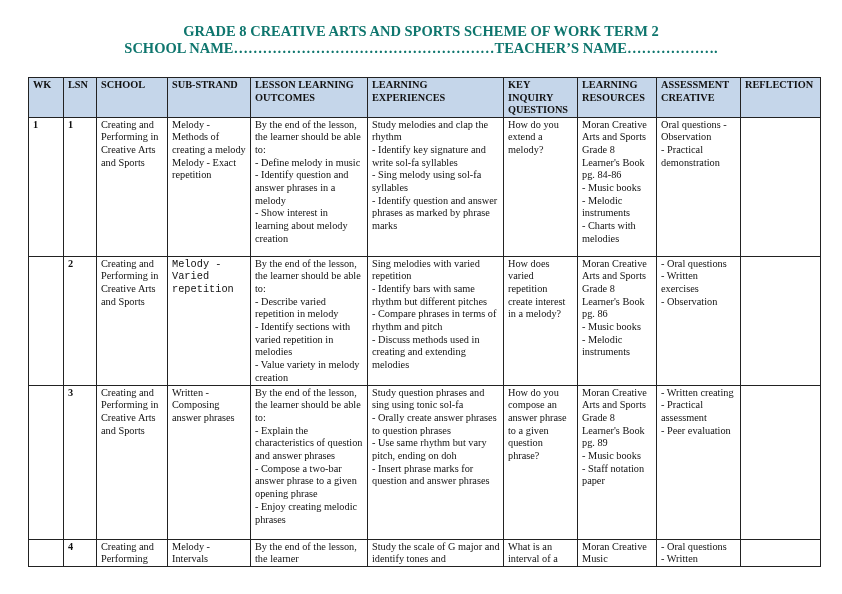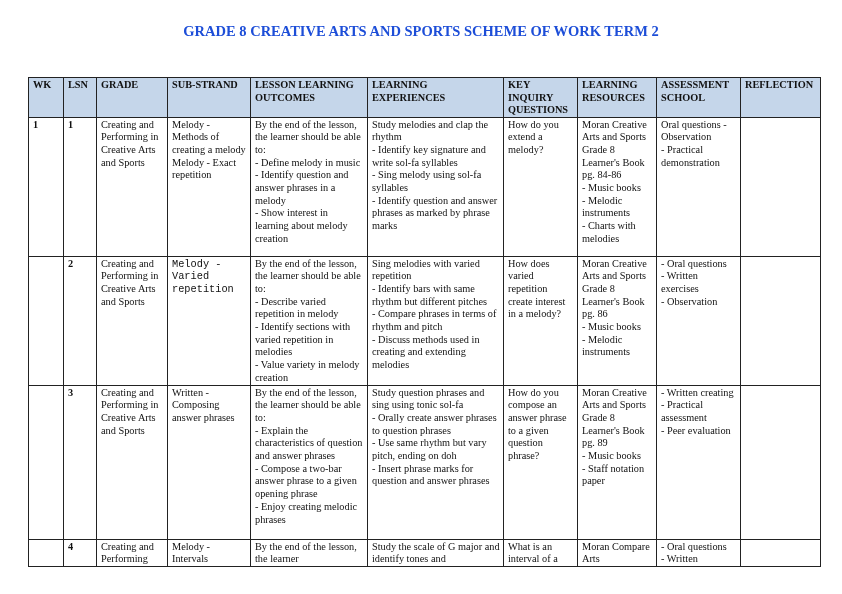--- a/index.html
+++ b/index.html
@@ -17,21 +17,21 @@
     }
     .title-block {
       position: absolute;
       top: 23px;
       left: 0;
       width: 842px;
       text-align: center;
       font-weight: bold;
       font-size: 14.5px;
       line-height: 17px;
-      color: #1d4ed8;
+      color: #0f766e;
     }
     .title-block .line2 {
       display: block;
       padding-left: 0px;
     }
     table.scheme {
       position: absolute;
       top: 77px;
       left: 28px;
       border-collapse: collapse;
@@ -62,46 +62,47 @@
     tr.row-1 td { height: 137px; }
     tr.row-2 td { height: 125px; }
     tr.row-3 td { height: 152px; }
     tr.row-4 td { height: 25px; }
   </style>
 </head>
 <body>
 
 <div class="title-block">
   <span class="line1">GRADE 8 CREATIVE ARTS AND SPORTS SCHEME OF WORK TERM 2</span><br>
+  <span class="line2">SCHOOL NAME………………………………………………TEACHER’S NAME……………….</span>
 </div>
 
 <table class="scheme">
   <colgroup>
     <col style="width:35px">
     <col style="width:33px">
     <col style="width:71px">
     <col style="width:83px">
     <col style="width:117px">
     <col style="width:136px">
     <col style="width:74px">
     <col style="width:79px">
     <col style="width:84px">
     <col style="width:80px">
   </colgroup>
   <thead>
     <tr>
       <th>WK</th>
       <th>LSN</th>
-      <th>GRADE</th>
+      <th>SCHOOL</th>
       <th>SUB-STRAND</th>
       <th>LESSON LEARNING OUTCOMES</th>
       <th>LEARNING EXPERIENCES</th>
       <th>KEY INQUIRY QUESTIONS</th>
       <th>LEARNING RESOURCES</th>
-      <th>ASSESSMENT SCHOOL</th>
+      <th>ASSESSMENT CREATIVE</th>
       <th>REFLECTION</th>
     </tr>
   </thead>
   <tbody>
     <tr class="row-1">
       <td class="num">1</td>
       <td class="num">1</td>
       <td>Creating and Performing in Creative Arts and Sports</td>
       <td style="white-space: pre-line;">Melody - Methods of creating a melody
 Melody - Exact repetition</td>
@@ -166,19 +167,19 @@
       <td></td>
     </tr>
     <tr class="row-4">
       <td class="num"></td>
       <td class="num">4</td>
       <td>Creating and Performing</td>
       <td style="white-space: pre-line; margin-left: 25px;">Melody - Intervals</td>
       <td style="white-space: pre-line;">By the end of the lesson, the learner</td>
       <td style="white-space: pre-line; margin-left: 7px;">Study the scale of G major and identify tones and</td>
       <td>What is an interval of a</td>
-      <td style="white-space: pre-line;">Moran Compare Arts</td>
+      <td style="white-space: pre-line;">Moran Creative Music</td>
       <td style="white-space: pre-line;">- Oral questions
 - Written</td>
       <td></td>
     </tr>
   </tbody>
 </table>
 
 </body></html>

